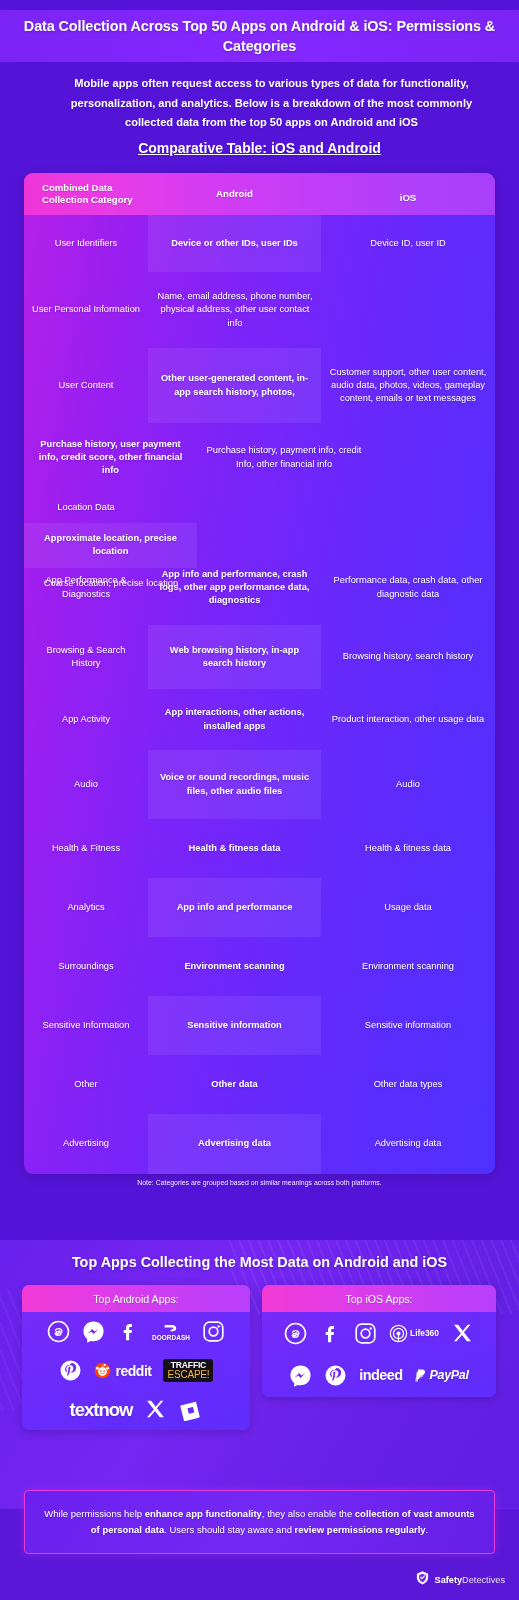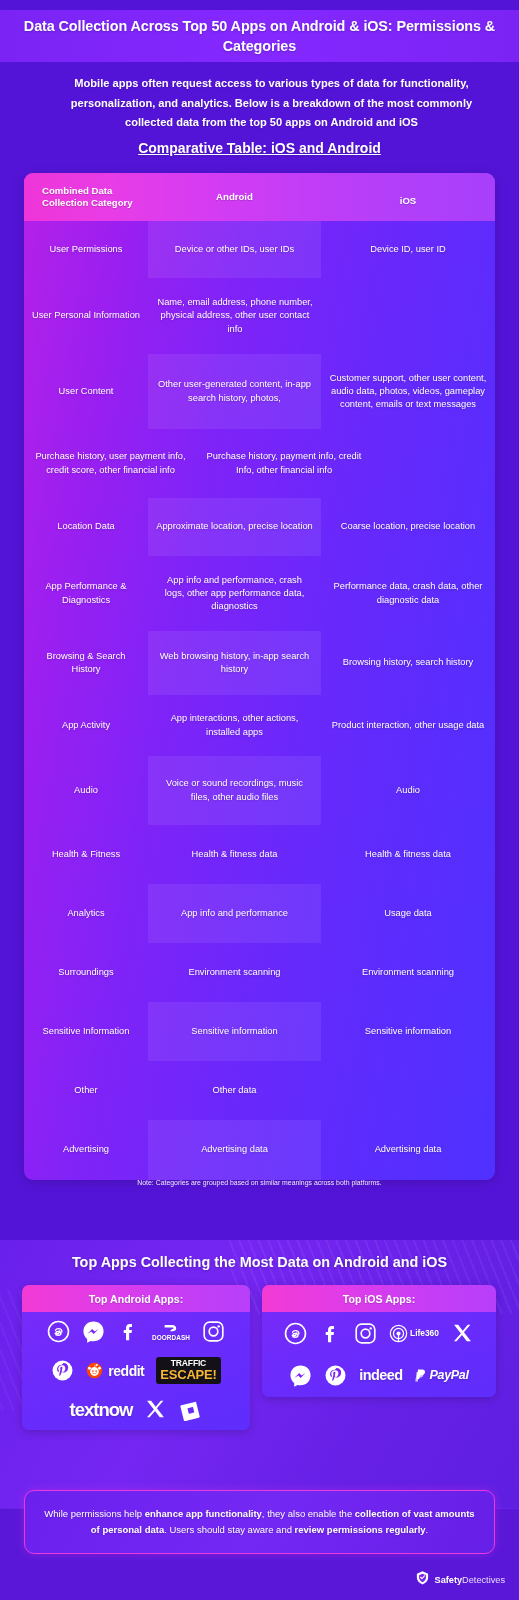--- a/index.html
+++ b/index.html
@@ -73,21 +73,21 @@
     width: 471px;
     border-radius: 9px;
     overflow: hidden;
     background: linear-gradient(100deg,
         #b521e8 0%, #9b1ff0 16%, #7f23f8 36%,
         #6a28fb 58%, #5b2cfd 78%, #4f31ff 100%);
     box-shadow: 0 2px 12px rgba(0,0,0,.18);
   }
   .thead {
     display: flex;
-    height: 48px;
+    height: 42px;
     background: linear-gradient(90deg,
       #ef35d8 0%, #e83ce6 18%, #d63cf2 38%,
       #c23df7 60%, #b23ffa 80%, #a83ffb 100%);
   }
   .thead .cell {
     display: flex; align-items: center;
     font-size: 9.6px; font-weight: bold;
     line-height: 1.28;
     text-shadow: 0 1px 1px rgba(0,0,0,.2);
   }
@@ -98,21 +98,21 @@
   .trow { display: flex; position: relative; }
   .trow .c {
     display: flex; align-items: center; justify-content: center;
     text-align: center;
     padding: 9px 8px;
     font-size: 9.3px;
     line-height: 1.42;
     text-shadow: 0 1px 2px rgba(0,0,0,.2);
   }
   .c-cat { width: 124px; font-size: 9.6px; padding-left: 12px; padding-right: 10px; }
-  .c-and { width: 173px; }
+  .c-and { width: 173px; font-weight: bold; }
   .c-ios { width: 174px; }
   
   .trow.alt .c-and { background: rgba(255,255,255,0.075); }
 
   .note {
     position: absolute;
     left: 0; top: 1178px; width: 519px;
     text-align: center;
     font-size: 6.9px;
     line-height: 1.4;
@@ -151,21 +151,21 @@
     background: linear-gradient(160deg, #7a2af7 0%, #6c2bfb 45%, #5e2dfd 100%);
     z-index: 2;
     box-shadow: 0 2px 10px rgba(0,0,0,.2);
   }
   .panel.android { left: 22px;  width: 228px; height: 145px; }
   .panel.ios     { left: 262px; width: 234px; height: 112px; }
   .panel-head {
     height: 27px;
     display: flex; align-items: center; justify-content: center;
     background: linear-gradient(90deg, #f23ad4 0%, #e03ce8 35%, #c63df5 70%, #b83ffa 100%);
-    font-size: 10.6px; font-weight: bold;
+    font-size: 10.6px; font-weight: normal;
     text-shadow: 0 1px 1px rgba(0,0,0,.2);
   }
   .logo-row {
     display: flex; align-items: center; justify-content: center;
     gap: 12px;
     padding: 0 3px;
   }
   .panel.android .logo-row { height: 39px; }
   .panel.ios     .logo-row { height: 42px; }
 
@@ -174,21 +174,21 @@
   .wordmark {
     font-weight: bold; color: #fff; letter-spacing: -0.5px;
     text-shadow: 0 1px 2px rgba(0,0,0,.2);
   }
 
   
   .callout {
     position: absolute;
     left: 24px; top: 1490px; width: 471px; height: 64px;
     border: 1.6px solid #e93ae0;
-    border-radius: 10px;
+    border-radius: 4px;
     background: linear-gradient(120deg, #6c20ee 0%, #7428f4 50%, #661fe6 100%);
     display: flex; align-items: center; justify-content: center;
     padding: 0 16px;
     box-shadow: 0 0 10px rgba(233,58,224,.3);
   }
   .callout p {
     text-align: center;
     font-size: 9.5px;
     line-height: 1.65;
     text-shadow: 0 1px 2px rgba(0,0,0,.2);
@@ -216,38 +216,38 @@
 <div class="section-head">Comparative Table: iOS and Android</div>
 
 <div class="table-wrap">
   <div class="thead">
     <div class="cell th-cat">Combined Data Collection Category</div>
     <div class="cell th-and">Android</div>
     <div class="cell th-ios">iOS</div>
   </div>
   <div id="table-body">
       <div class="trow alt" style="height: 57px;">
-        <div class="c c-cat">User Permissions</div>
+        <div class="c c-cat">User Identifiers</div>
         <div class="c c-and">Device or other IDs, user IDs</div>
         <div class="c c-ios">Device ID, user ID</div>
       </div>
       <div class="trow" style="height: 76px;">
         <div class="c c-cat">User Personal Information</div>
         <div class="c c-ios">Name, email address, phone number, physical address, other user contact info</div>
       </div>
       <div class="trow alt" style="height: 75px;">
         <div class="c c-cat">User Content</div>
         <div class="c c-and">Other user-generated content, in-app search history, photos,</div>
         <div class="c c-ios">Customer support, other user content, audio data, photos, videos, gameplay content, emails or text messages</div>
       </div>
       <div class="trow" style="height: 69px;">
         <div class="c c-and">Purchase history, user payment info, credit score, other financial info</div>
         <div class="c c-ios">Purchase history, payment info, credit Info, other financial info</div>
       </div>
-      <div class="trow alt" style="height: 58px;">
+      <div class="trow alt" style="height: 58px; flex-direction: column;">
         <div class="c c-cat">Location Data</div>
         <div class="c c-and">Approximate location, precise location</div>
         <div class="c c-ios">Coarse location, precise location</div>
       </div>
       <div class="trow" style="height: 75px;">
         <div class="c c-cat">App Performance &amp; Diagnostics</div>
         <div class="c c-and">App info and performance, crash logs, other app performance data, diagnostics</div>
         <div class="c c-ios">Performance data, crash data, other diagnostic data</div>
       </div>
       <div class="trow alt" style="height: 64px;">
@@ -281,20 +281,21 @@
         <div class="c c-ios">Environment scanning</div>
       </div>
       <div class="trow alt" style="height: 59px;">
         <div class="c c-cat">Sensitive Information</div>
         <div class="c c-and">Sensitive information</div>
         <div class="c c-ios">Sensitive information</div>
       </div>
       <div class="trow" style="height: 59px;">
         <div class="c c-cat">Other</div>
         <div class="c c-and">Other data</div>
+        <div class="c c-ios">Other data types</div>
       </div>
       <div class="trow alt" style="height: 60px;">
         <div class="c c-cat">Advertising</div>
         <div class="c c-and">Advertising data</div>
         <div class="c c-ios">Advertising data</div>
       </div>
     </div>
 </div>
 
 <div class="note">Note: Categories are grouped based on similar meanings across both platforms.</div>
@@ -353,21 +354,21 @@
               <path d="M9.5 15.7c1.5 1.1 3.5 1.1 5 0" stroke="#ff4500" stroke-width="1.05" fill="none" stroke-linecap="round"></path>
               <circle cx="19.1" cy="8.8" r="2" fill="#ffffff"></circle>
               <circle cx="4.9" cy="8.8" r="2" fill="#ffffff"></circle>
               <circle cx="15.1" cy="4.4" r="1.55" fill="#ffffff"></circle>
               <path d="M12 7.3 12.9 4.6" stroke="#ffffff" stroke-width="1" fill="none"></path>
             </svg>
             <span class="wordmark" style="font-size:14px">reddit</span>
           </div>
           <div class="logo" style="flex-direction:column;background:#141018;border-radius:3px;padding:2px 4px;line-height:1.02">
             <span style="font-size:8.6px;font-weight:bold;color:#fff;letter-spacing:-0.2px">TRAFFIC</span>
-            <span style="font-size:13px;font-weight:bold;color:#f7b733;letter-spacing:-0.2px">ESCAPE!</span>
+            <span style="font-size:10px;font-weight:normal;color:#f7b733;letter-spacing:-0.2px">ESCAPE!</span>
           </div>
         </div>
         <div class="logo-row">
           <div class="logo">
             <span class="wordmark" style="font-size:18.5px;letter-spacing:-1px">text<span style="font-weight:bold">now</span></span>
           </div>
           <span class="logo">
             <svg width="23" height="23" viewBox="0 0 24 24" aria-hidden="true">
               <path d="M3.2 2.8h4.3l4.7 6.2 5.3-6.2h2.7l-6.7 7.8 7.3 9.6h-4.3l-5-6.6-5.7 6.6H3.1l7.2-8.3L3.2 2.8Z" fill="#ffffff"></path>
             </svg>

